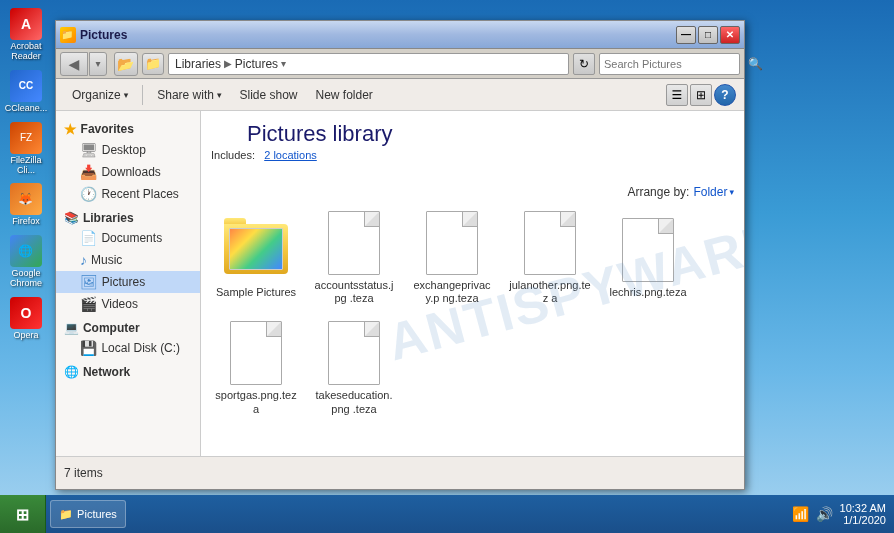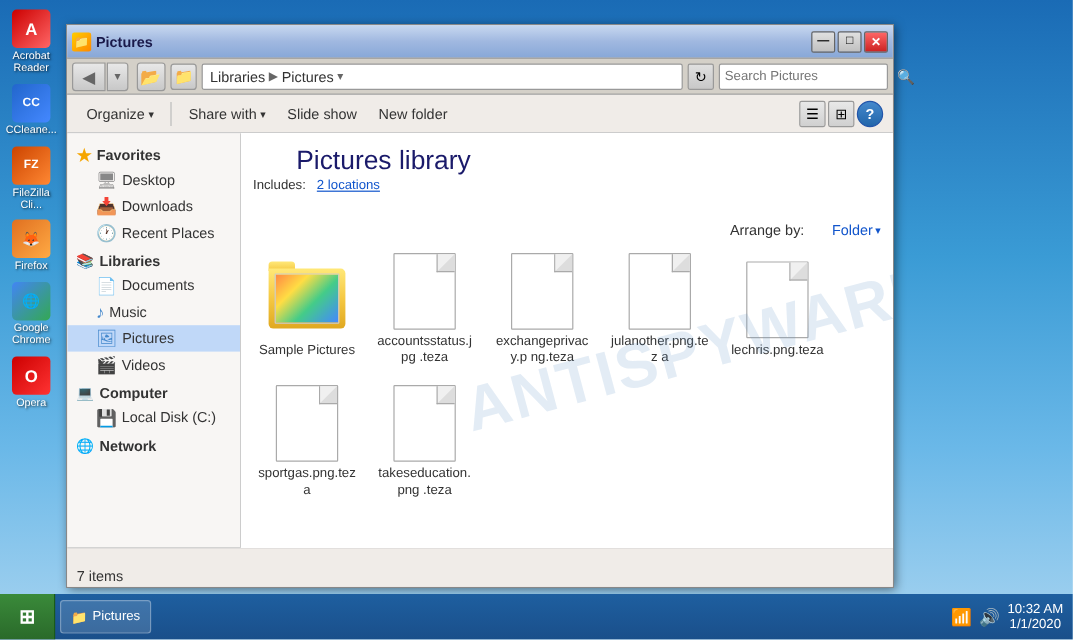--- a/index.html
+++ b/index.html
@@ -299,21 +299,20 @@
       color: #333;
       margin-bottom: 24px;
     }
     .arrange-bar {
       display: flex;
       justify-content: flex-end;
       align-items: center;
       margin-bottom: 8px;
       font-size: 12px;
       color: #333;
-      gap: 19px;
     }
     .arrange-label { margin-right: 4px; }
     .arrange-select {
       display: flex;
       align-items: center;
       gap: 2px;
       cursor: pointer;
       color: #1155cc;
       font-size: 12px;
     }
@@ -406,20 +405,21 @@
       border-width: 14px 14px 0 0;
       border-color: #f0f0f0 transparent transparent transparent;
     }
 
     
     .status-bar {
       height: 24px;
       background: #f0ece8;
       border-top: 1px solid #ccc;
       display: flex;
+      align-items: center;
       padding: 16px 8px;
       font-size: 12px;
       color: #333;
       flex-shrink: 0;
     }
 
     
     .watermark {
       position: absolute;
       top: 50%;
@@ -479,21 +479,21 @@
     }
     .system-tray {
       display: flex;
       align-items: center;
       padding: 0 8px;
       gap: 6px;
     }
     .clock {
       color: white;
       font-size: 11px;
-      text-align: center;
+      text-align: right;
     }
 
     .chevron { font-size: 9px; }
 
     
     .refresh-btn {
       width: 22px;
       height: 22px;
       background: linear-gradient(180deg, #e0e0e0, #c8c8c8);
       border: 1px solid #999;
@@ -568,21 +568,21 @@
 <div class="desktop-icons">
   <div class="desktop-icon">
     <div class="icon-img icon-adobe icon-acrobat">A</div>
     <span class="icon-label">Acrobat Reader</span>
   </div>
   <div class="desktop-icon">
     <div class="icon-img icon-ccleaner" style="display:flex;align-items:center;justify-content:center;color:white;font-weight:bold;font-size:10px;">CC</div>
     <span class="icon-label">CCleane...</span>
   </div>
   <div class="desktop-icon">
-    <div class="icon-img icon-filezilla" style="display:flex;align-items:center;justify-content:center;color:white;font-weight:bold;font-size:10px;">FZ</div>
+    <div class="icon-img icon-filezilla" style="display:flex;align-items:center;justify-content:center;color:white;font-weight:normal;font-size:10px;">FZ</div>
     <span class="icon-label">FileZilla Cli...</span>
   </div>
   <div class="desktop-icon">
     <div class="icon-img icon-firefox" style="display:flex;align-items:center;justify-content:center;color:white;font-weight:bold;font-size:12px;">🦊</div>
     <span class="icon-label">Firefox</span>
   </div>
   <div class="desktop-icon">
     <div class="icon-img icon-chrome" style="display:flex;align-items:center;justify-content:center;font-size:12px;">🌐</div>
     <span class="icon-label">Google Chrome</span>
   </div>

